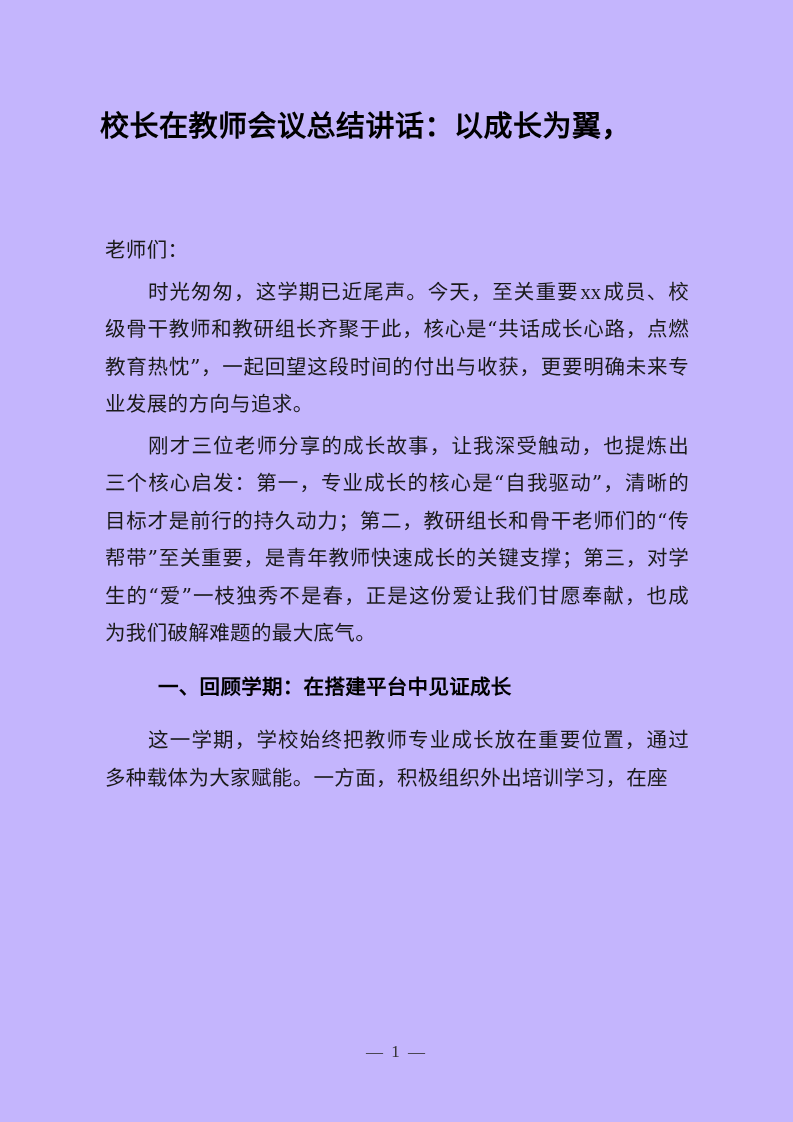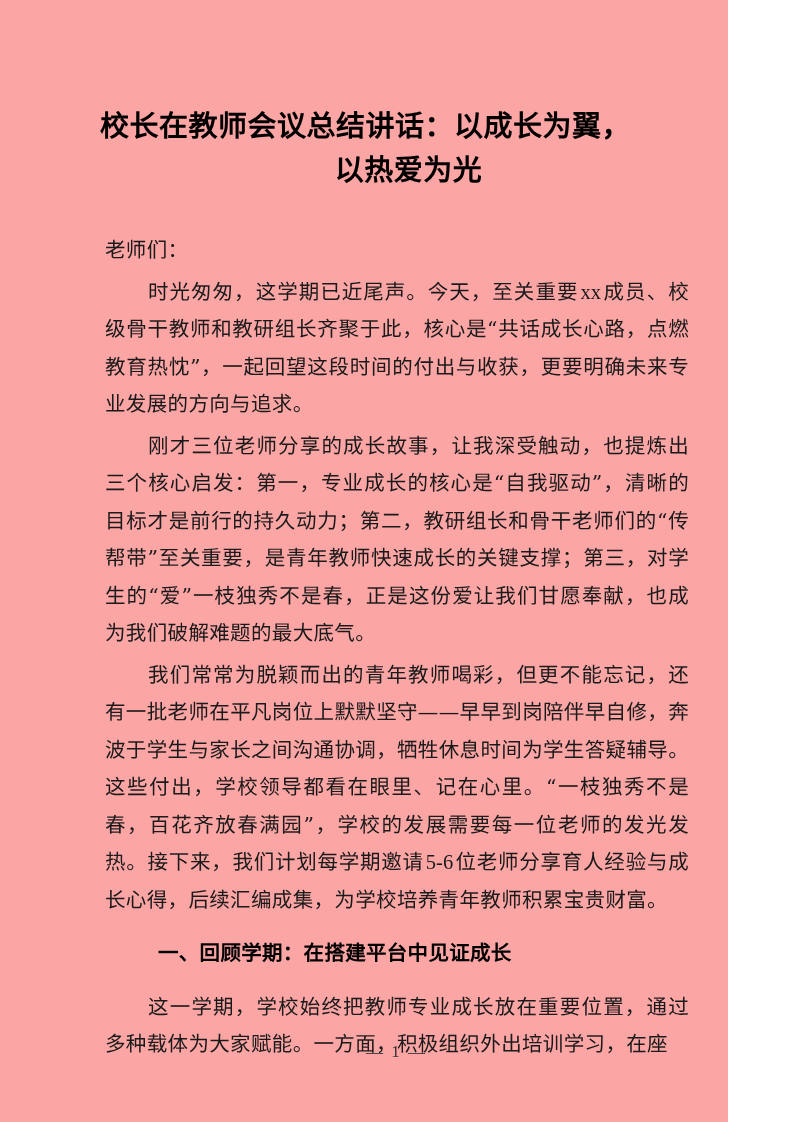--- a/index.html
+++ b/index.html
@@ -16,23 +16,23 @@
     overflow: hidden;
     font-family: "DejaVu Serif", "Liberation Serif", serif;
     color: #111111;
     -webkit-font-smoothing: antialiased;
   }
 
   .page {
     position: absolute;
     left: 0;
     top: 0;
-    width: 728px;
+    width: 793px;
     height: 1122px;
-    background: #fca5a5;
+    background: #c4b5fd;
     box-sizing: border-box;
   }
 
   
   .doc-title {
     position: absolute;
     left: 100px;
     top: 104px;
     width: 593px;
     text-align: center;
@@ -118,36 +118,32 @@
     letter-spacing: 2px;
   }
 </style>
 </head>
 <body>
 
 <div class="page">
 
   <div class="doc-title">
     <span class="tline tline-1">校长在教师会议总结讲话：以成长为翼，</span>
-    <span class="tline tline-2">以热爱为光</span>
   </div>
 
   <div class="body-area">
 
     <p class="para salutation">老师们：</p>
 
     <p class="para indent">
       <span>时光匆匆，这学期已近尾声。今天，至关重要</span><span class="latin">xx</span><span>成员、校级骨干教师和教研组长齐聚于此，核心是“共话成长心路，点燃教育热忱”，一起回望这段时间的付出与收获，更要明确未来专业发展的方向与追求。</span>
     </p>
 
     <p class="para indent">刚才三位老师分享的成长故事，让我深受触动，也提炼出三个核心启发：第一，专业成长的核心是“自我驱动”，清晰的目标才是前行的持久动力；第二，教研组长和骨干老师们的“传帮带”至关重要，是青年教师快速成长的关键支撑；第三，对学生的“爱”一枝独秀不是春，正是这份爱让我们甘愿奉献，也成为我们破解难题的最大底气。</p>
 
-    <p class="para indent">
-      <span>我们常常为脱颖而出的青年教师喝彩，但更不能忘记，还有一批老师在平凡岗位上默默坚守——早早到岗陪伴早自修，奔波于学生与家长之间沟通协调，牺牲休息时间为学生答疑辅导。这些付出，学校领导都看在眼里、记在心里。“一枝独秀不是春，百花齐放春满园”，学校的发展需要每一位老师的发光发热。接下来，我们计划每学期邀请</span><span class="num">5-6</span><span>位老师分享育人经验与成长心得，后续汇编成集，为学校培养青年教师积累宝贵财富。</span>
-    </p>
 
     <h2 class="section-heading">一、回顾学期：在搭建平台中见证成长</h2>
 
     <p class="para indent">这一学期，学校始终把教师专业成长放在重要位置，通过多种载体为大家赋能。一方面，积极组织外出培训学习，在座</p>
 
   </div>
 
   <div class="page-footer">— 1 —</div>
 
 </div>

